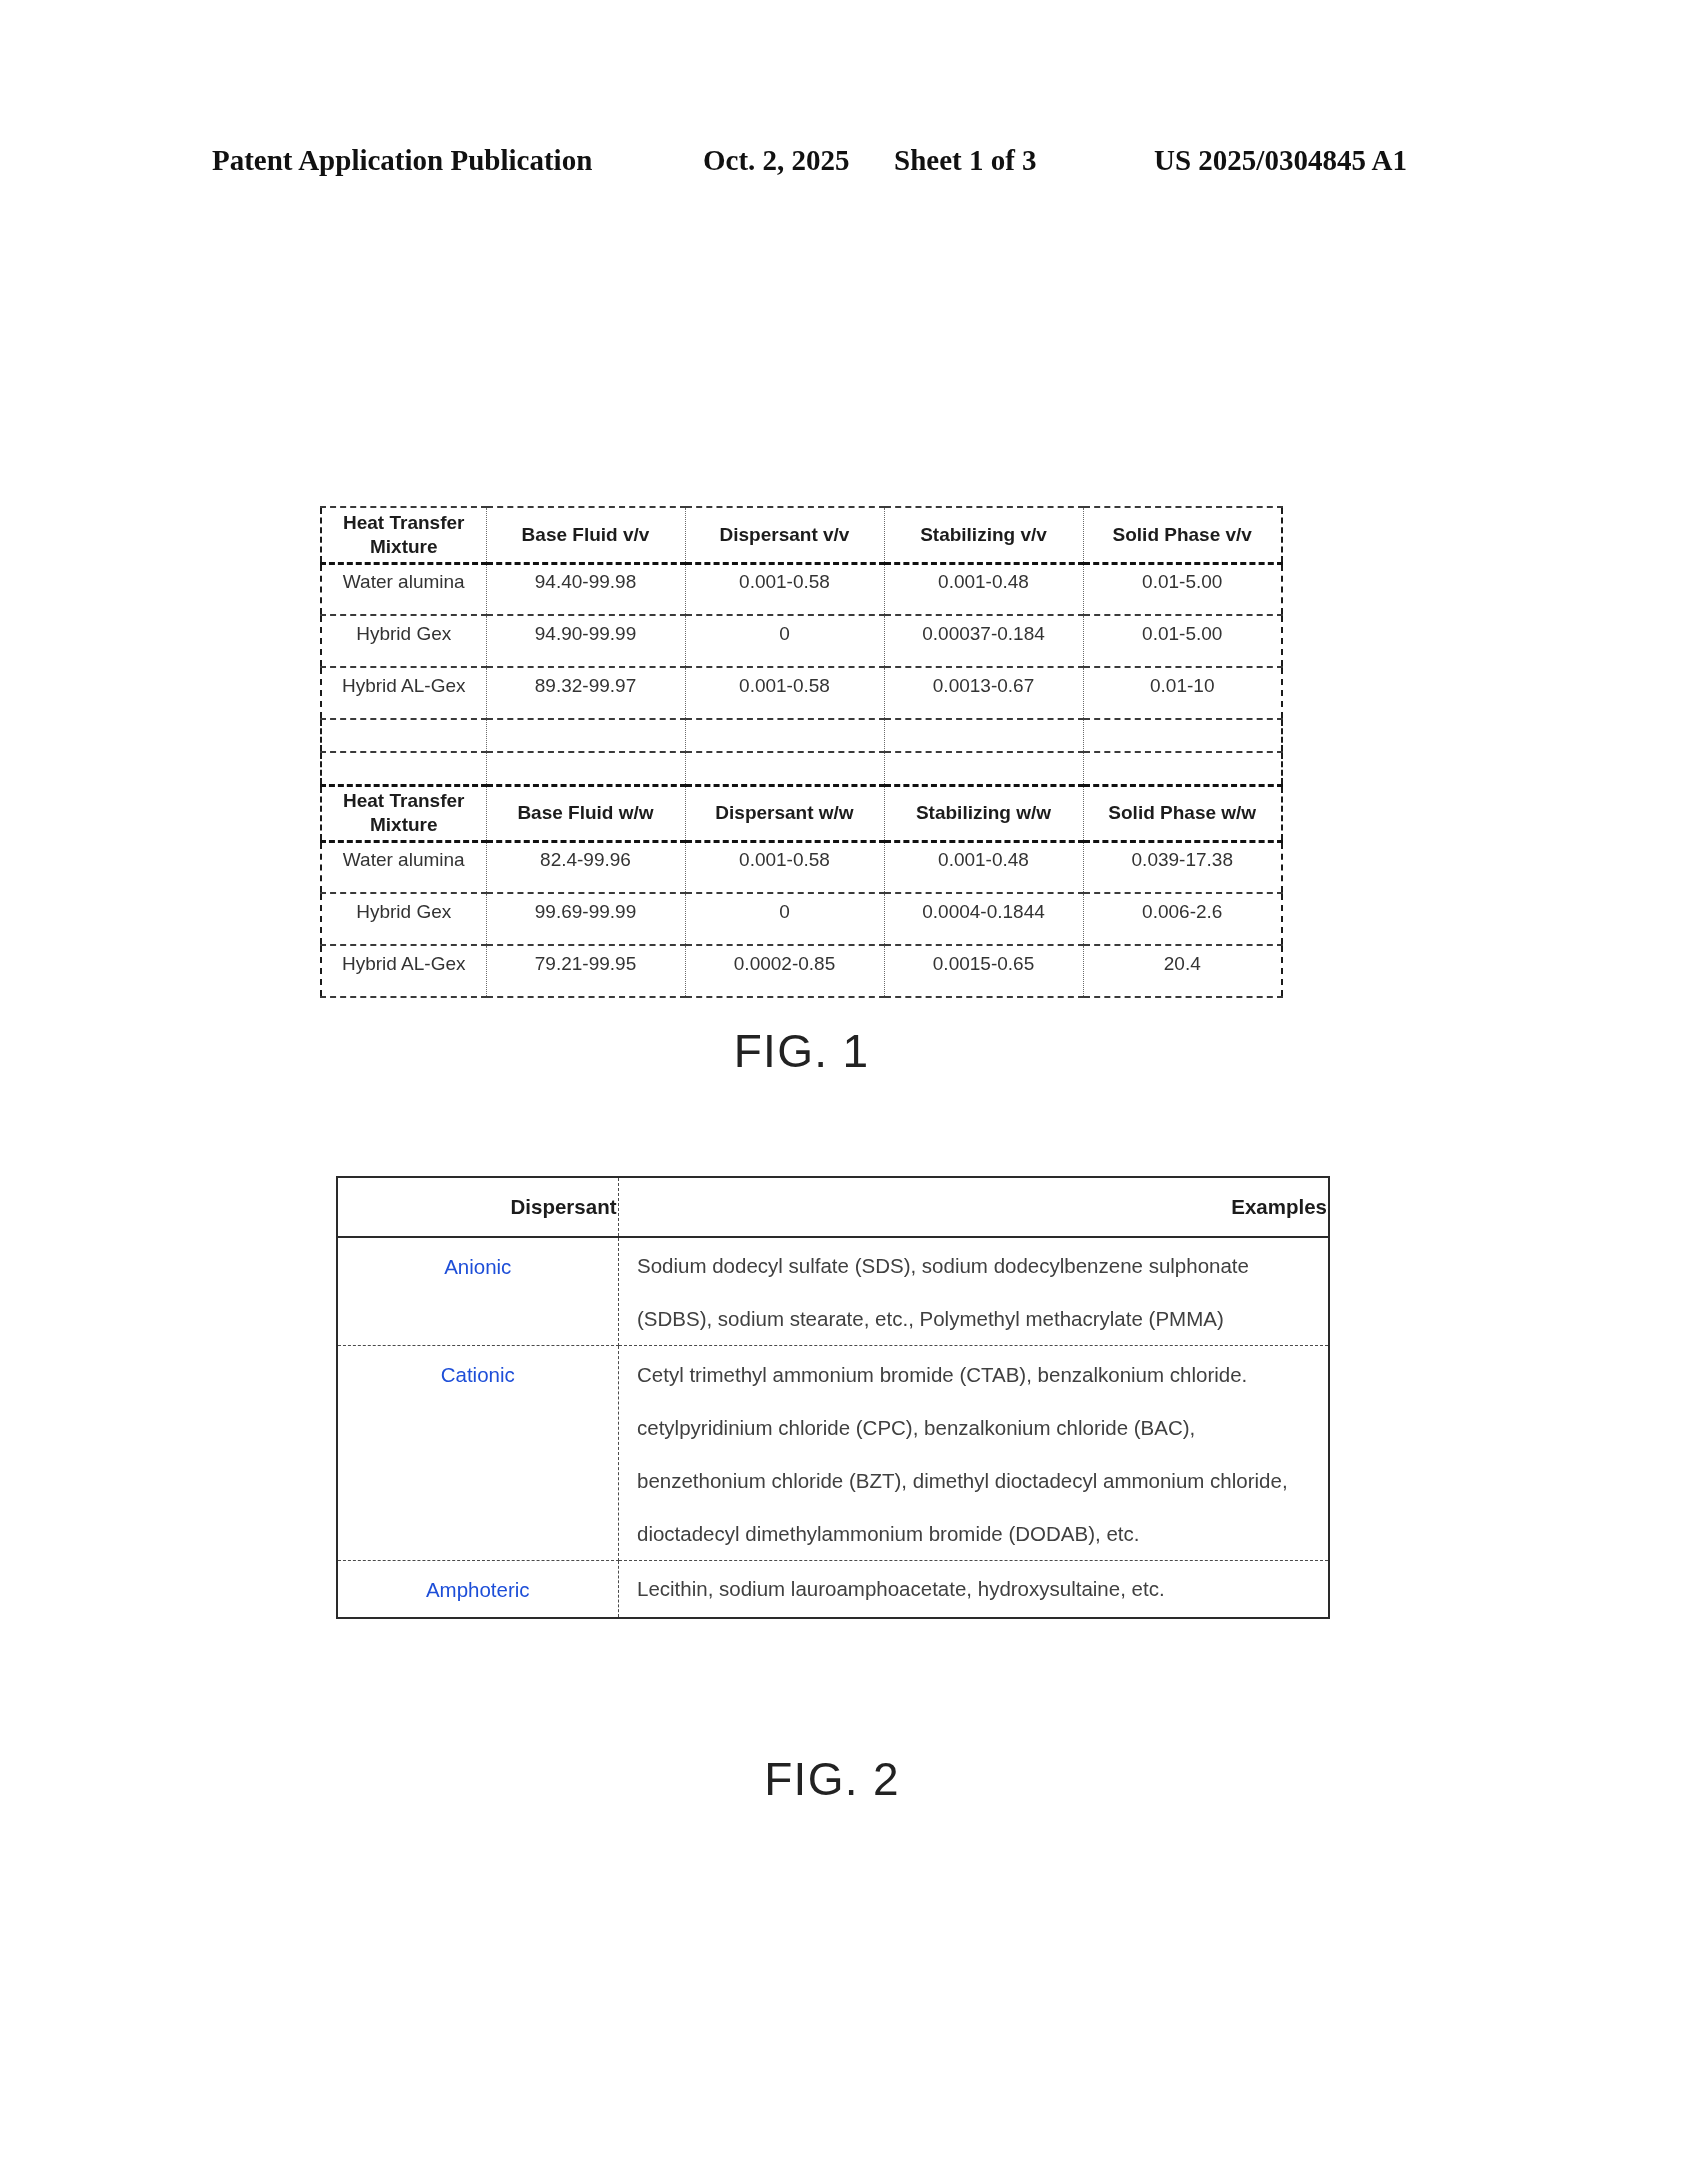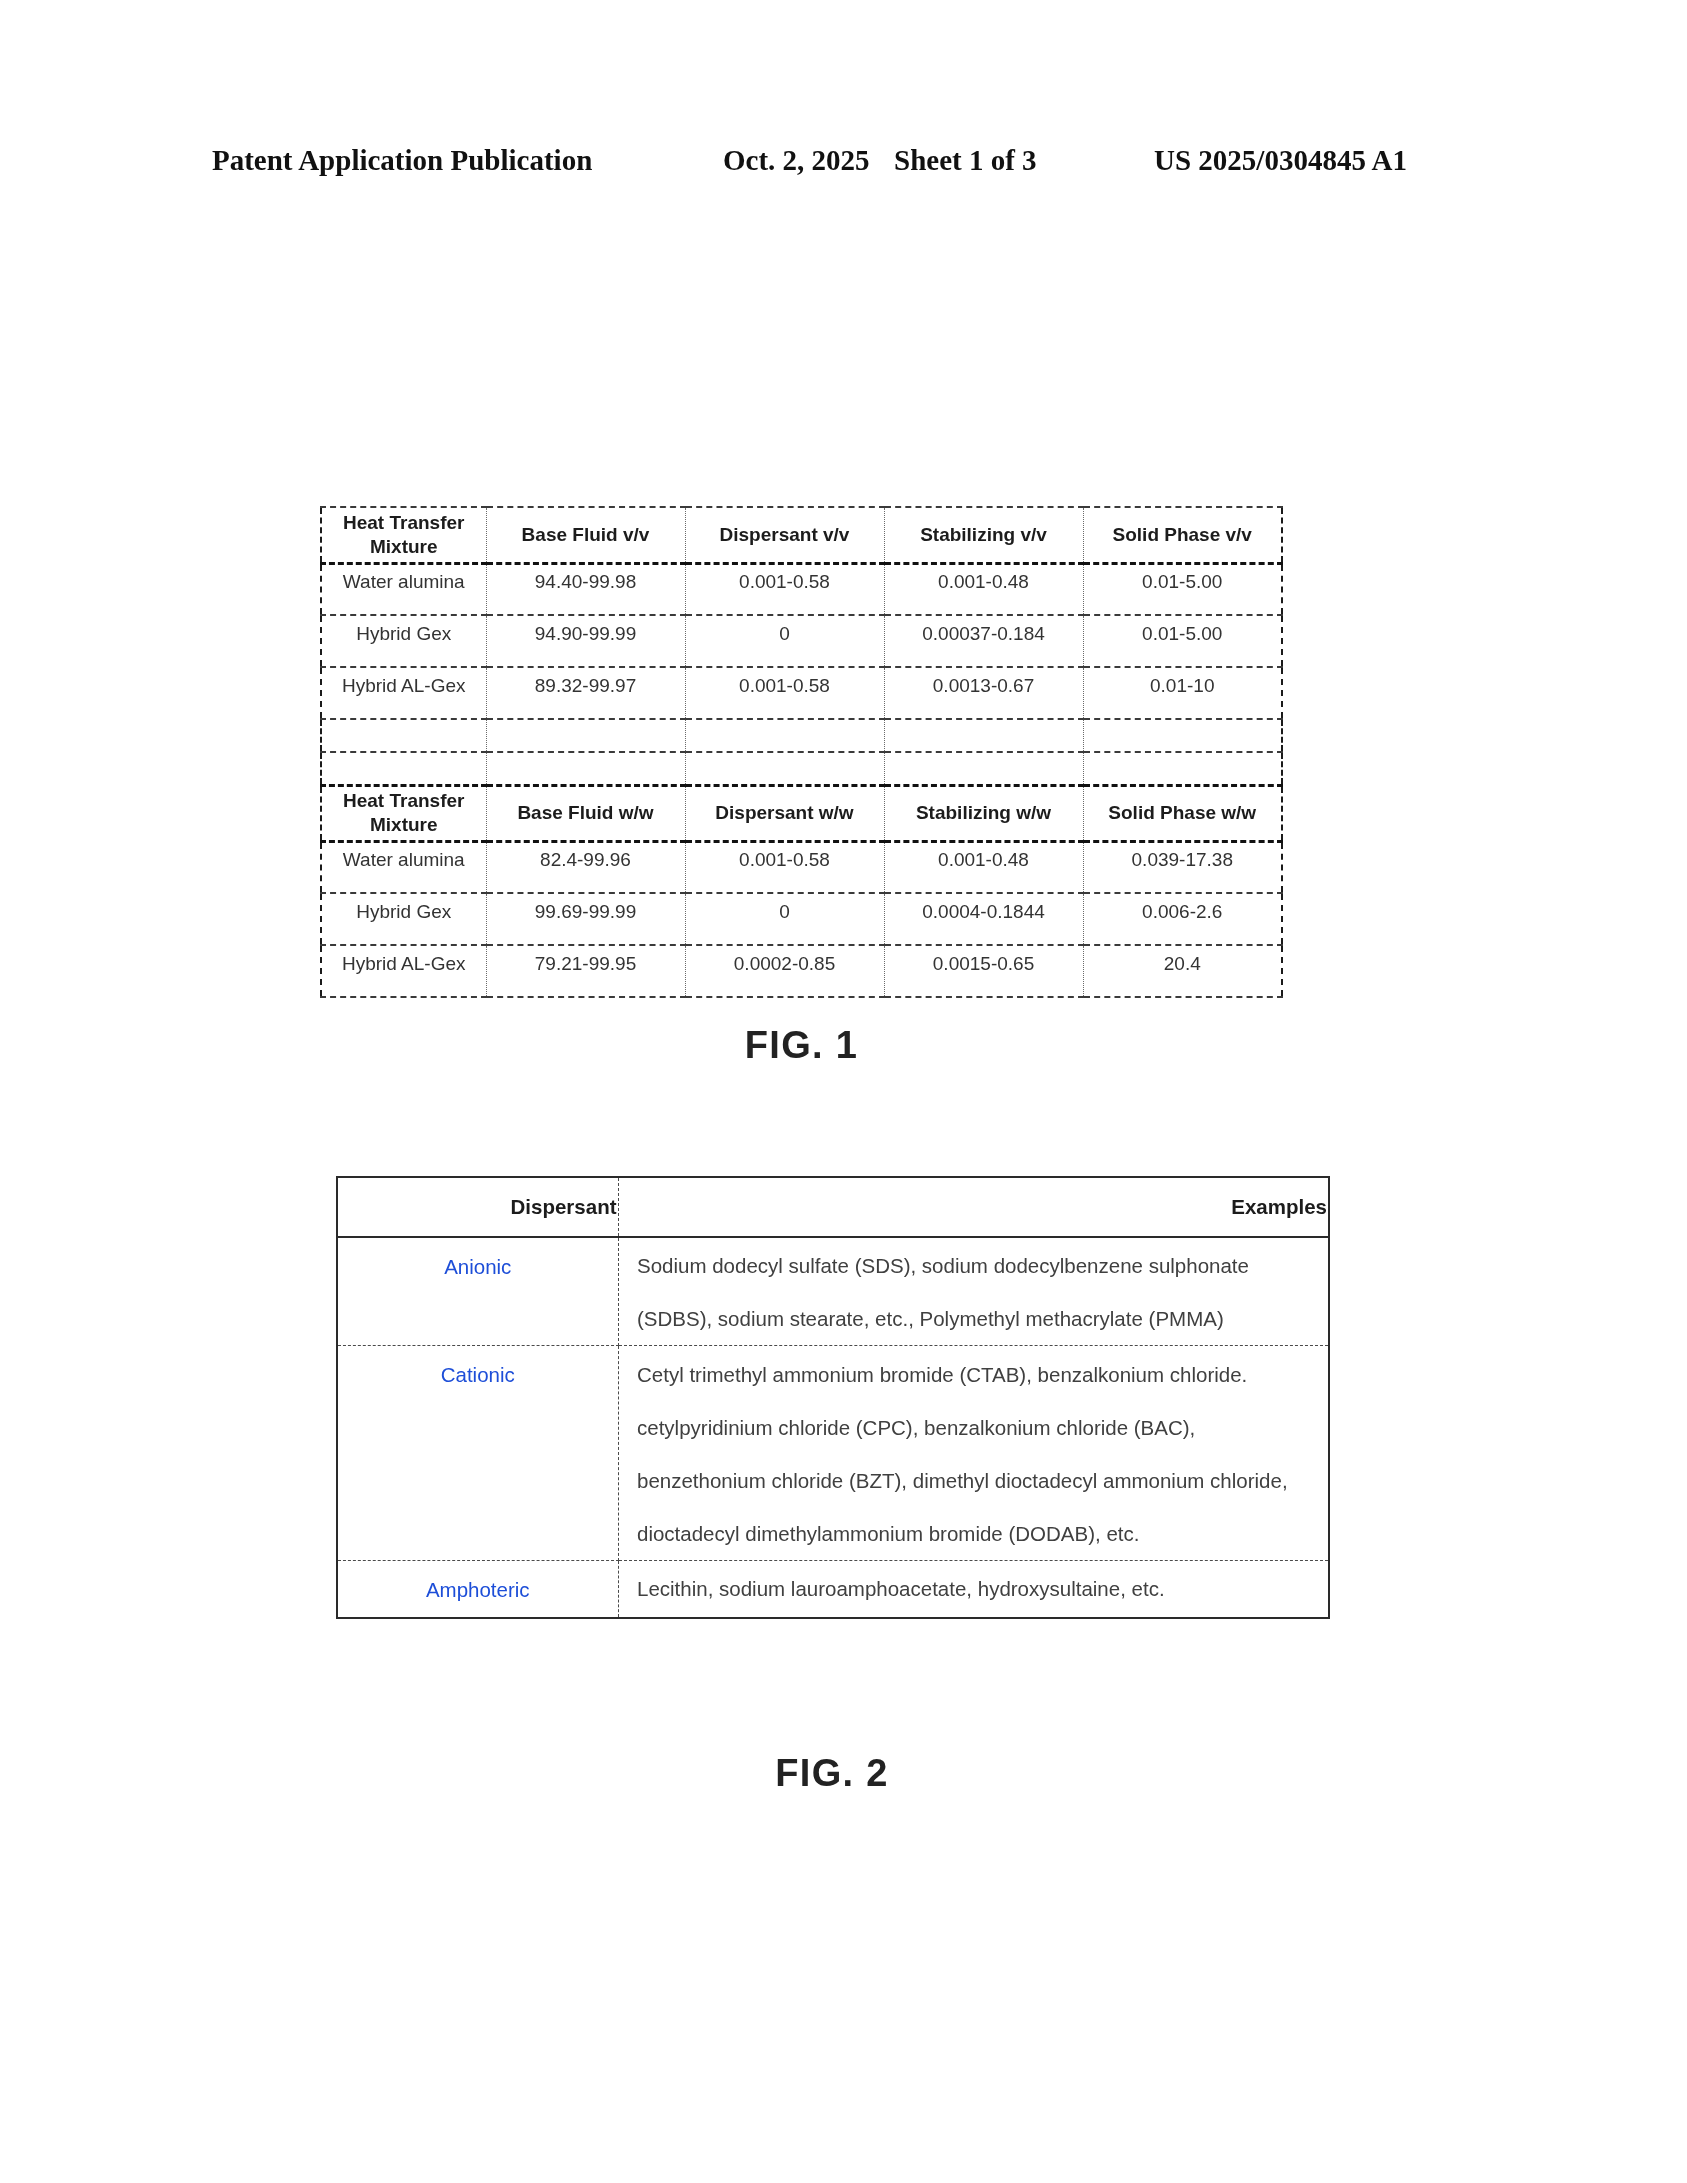--- a/index.html
+++ b/index.html
@@ -23,21 +23,21 @@
   .page-header-item {
     position: absolute;
     top: 144px;
     font-family: "Liberation Serif", serif;
     font-weight: bold;
     font-size: 29px;
     color: #111;
     white-space: nowrap;
   }
   .ph-left   { left: 212px; }
-  .ph-date   { left: 723px; font-family: Liberation Serif, serif; }
+  .ph-date   { left: 703px; font-family: Liberation Serif, serif; }
   .ph-sheet  { left: 894px; }
   .ph-patno  { left: 1154px; }
 
   
   table { border-collapse: collapse; table-layout: fixed; }
   #fig1-table {
     position: absolute;
     left: 320px;
     top: 506px;
     width: 963px;
@@ -68,22 +68,22 @@
   #fig1-table tr.r-data  { height: 52px; }
   #fig1-table tr.r-empty { height: 33px; }
   #fig1-table tr.heavy-top td, #fig1-table tr.heavy-top th { border-top: 3.3px dashed #111; }
   #fig1-table col.c0 { width: 165px; }
   #fig1-table col.cn { width: 199px; }
 
   
   .fig-label {
     position: absolute;
     text-align: center;
-    font-size: 38px;
-    font-weight: bold;
+    font-size: 46px;
+    font-weight: normal;
     color: #222;
     letter-spacing: 1.3px;
     font-family: "Liberation Sans", sans-serif;
   }
   #fig1-label { left: 320px; width: 963px; top: 1024px; }
   #fig2-label { left: 336px; width: 992px; top: 1752px; }
 
   
   #fig2-table {
     position: absolute;

